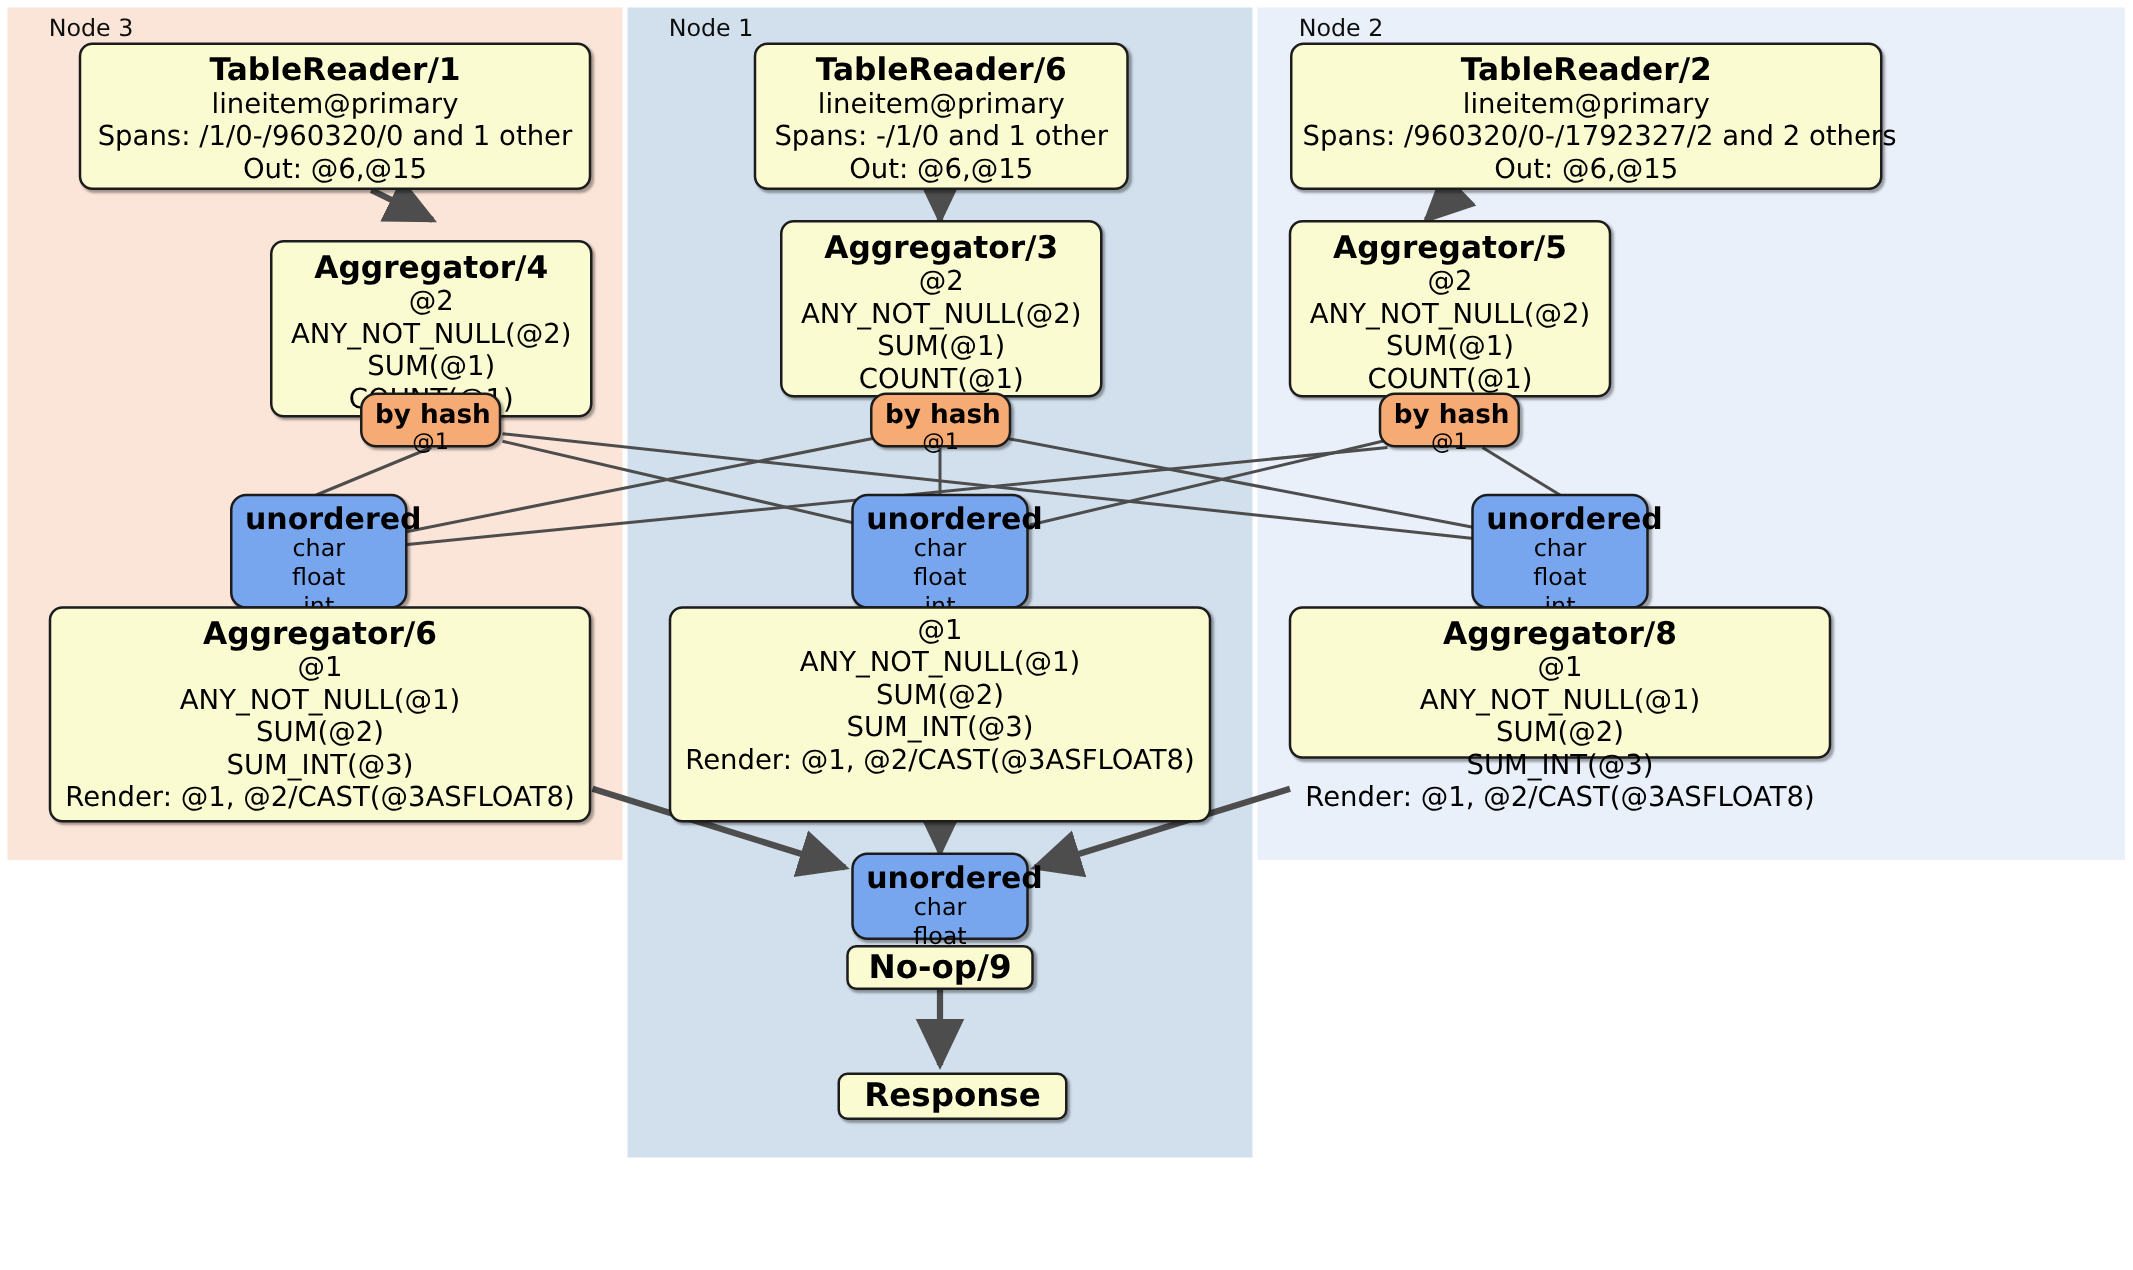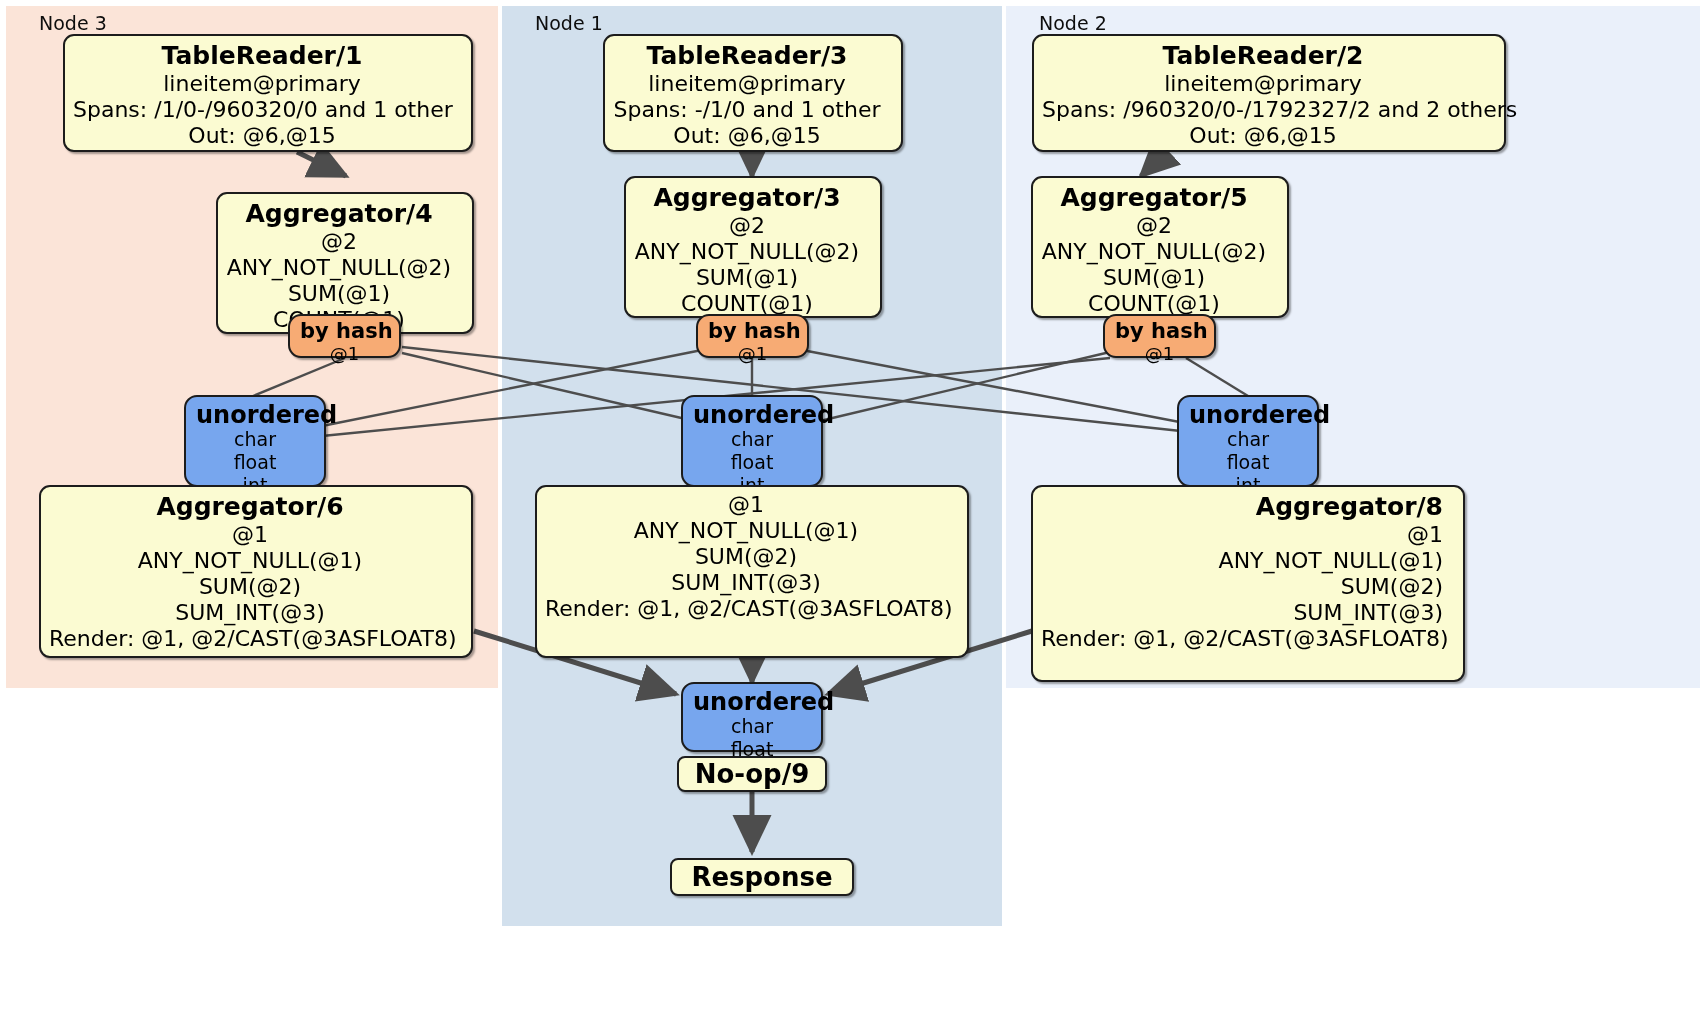--- a/index.html
+++ b/index.html
@@ -19,21 +19,21 @@
 
   
   #edges{position:absolute;left:0;top:0;width:1706px;height:1016px;pointer-events:none;}
 
   
   .box{
     position:absolute;box-sizing:border-box;
     background:#fbfbd2;border:2px solid #1c1c1c;border-radius:11px;
     text-align:center;color:#000;
     box-shadow:2px 2px 2px rgba(0,0,0,.35);
-    padding:5px 20px 6px 8px;
+    padding:5px 8px 6px 8px;
   }
   .box .title{font-weight:bold;font-size:25px;line-height:30px;white-space:nowrap;}
   .box .ln{font-size:22px;line-height:26px;white-space:nowrap;}
 
   .simplebox{
     position:absolute;box-sizing:border-box;
     background:#fbfbd2;border:2px solid #1c1c1c;border-radius:8px;
     display:flex;align-items:center;justify-content:center;
     font-weight:bold;font-size:26px;color:#000;
     box-shadow:2px 2px 2px rgba(0,0,0,.35);
@@ -119,21 +119,21 @@
   </svg>
 
   <div class="box" style="left:63px;top:34px;width:410px;height:118px;">
     <div class="title">TableReader/1</div>
     <div class="ln">lineitem@primary</div>
     <div class="ln">Spans: /1/0-/960320/0 and 1 other</div>
     <div class="ln">Out: @6,@15</div>
   </div>
 
   <div class="box" style="left:603px;top:34px;width:300px;height:118px;">
-    <div class="title">TableReader/3</div>
+    <div class="title">TableReader/6</div>
     <div class="ln">lineitem@primary</div>
     <div class="ln">Spans: -/1/0 and 1 other</div>
     <div class="ln">Out: @6,@15</div>
   </div>
 
   <div class="box" style="left:1032px;top:34px;width:474px;height:118px;">
     <div class="title">TableReader/2</div>
     <div class="ln">lineitem@primary</div>
     <div class="ln">Spans: /960320/0-/1792327/2 and 2 others</div>
     <div class="ln">Out: @6,@15</div>
@@ -209,21 +209,21 @@
   </div>
 
   <div class="box" style="left:535px;top:485px;width:434px;height:173px;">
     <div class="ln">@1</div>
     <div class="ln">ANY_NOT_NULL(@1)</div>
     <div class="ln">SUM(@2)</div>
     <div class="ln">SUM_INT(@3)</div>
     <div class="ln">Render: @1, @2/CAST(@3ASFLOAT8)</div>
   </div>
 
-  <div class="box" style="left:1031px;top:485px;width:434px;height:197px;text-align:right;">
+  <div class="box" style="left:1031px;top:485px;width:434px;height:122px;">
     <div class="title">Aggregator/8</div>
     <div class="ln">@1</div>
     <div class="ln">ANY_NOT_NULL(@1)</div>
     <div class="ln">SUM(@2)</div>
     <div class="ln">SUM_INT(@3)</div>
     <div class="ln">Render: @1, @2/CAST(@3ASFLOAT8)</div>
   </div>
 
   <div class="sync" style="left:681px;top:682px;width:142px;height:70px;">
     <div class="title">unordered</div>

